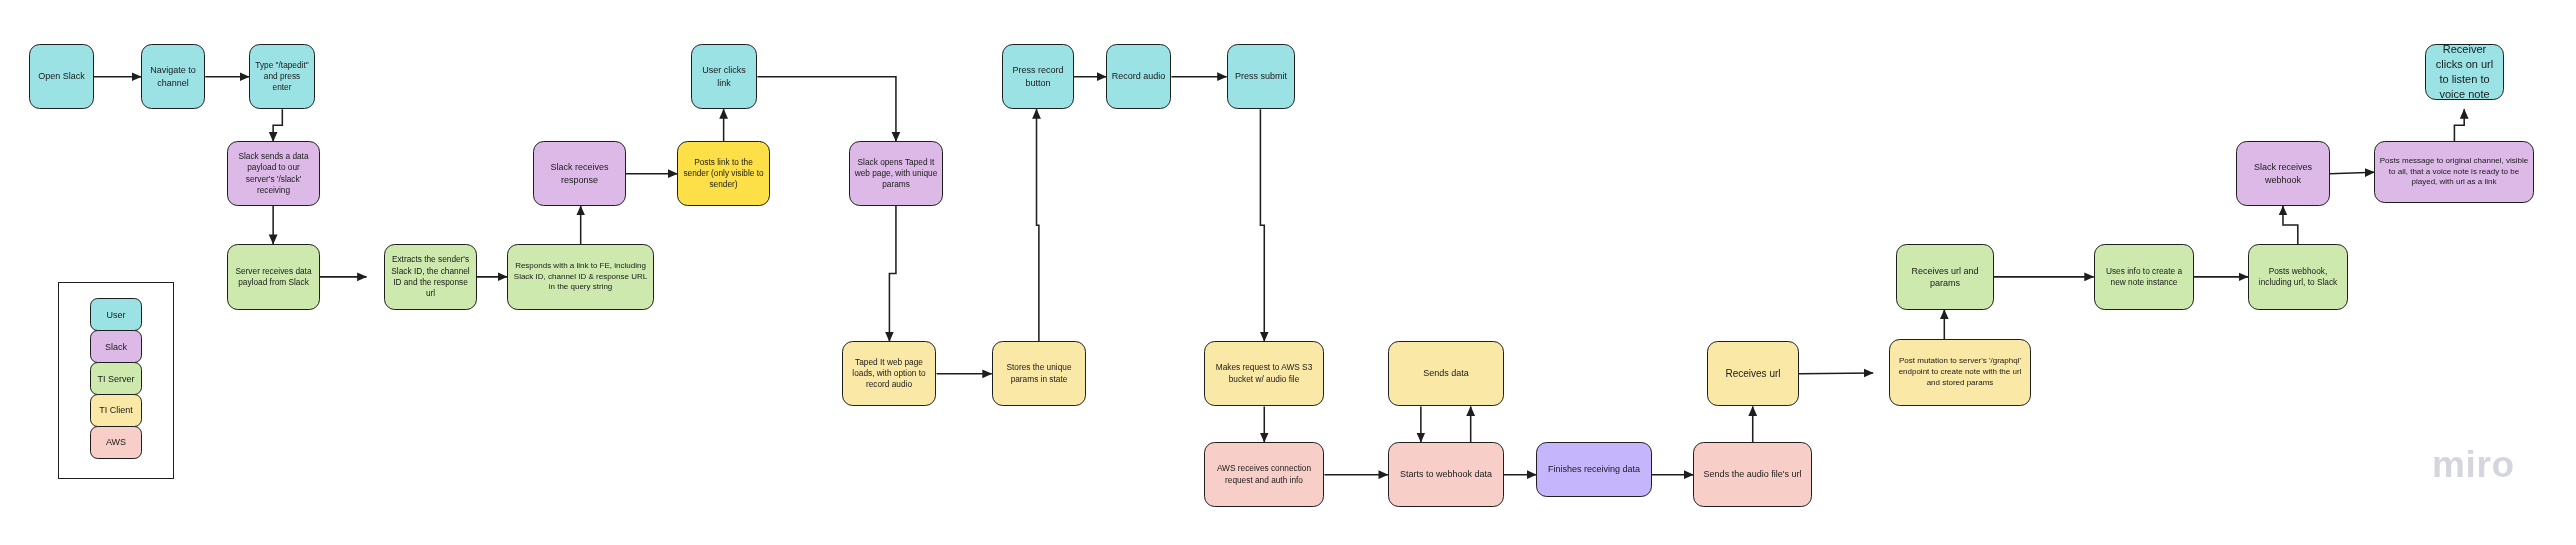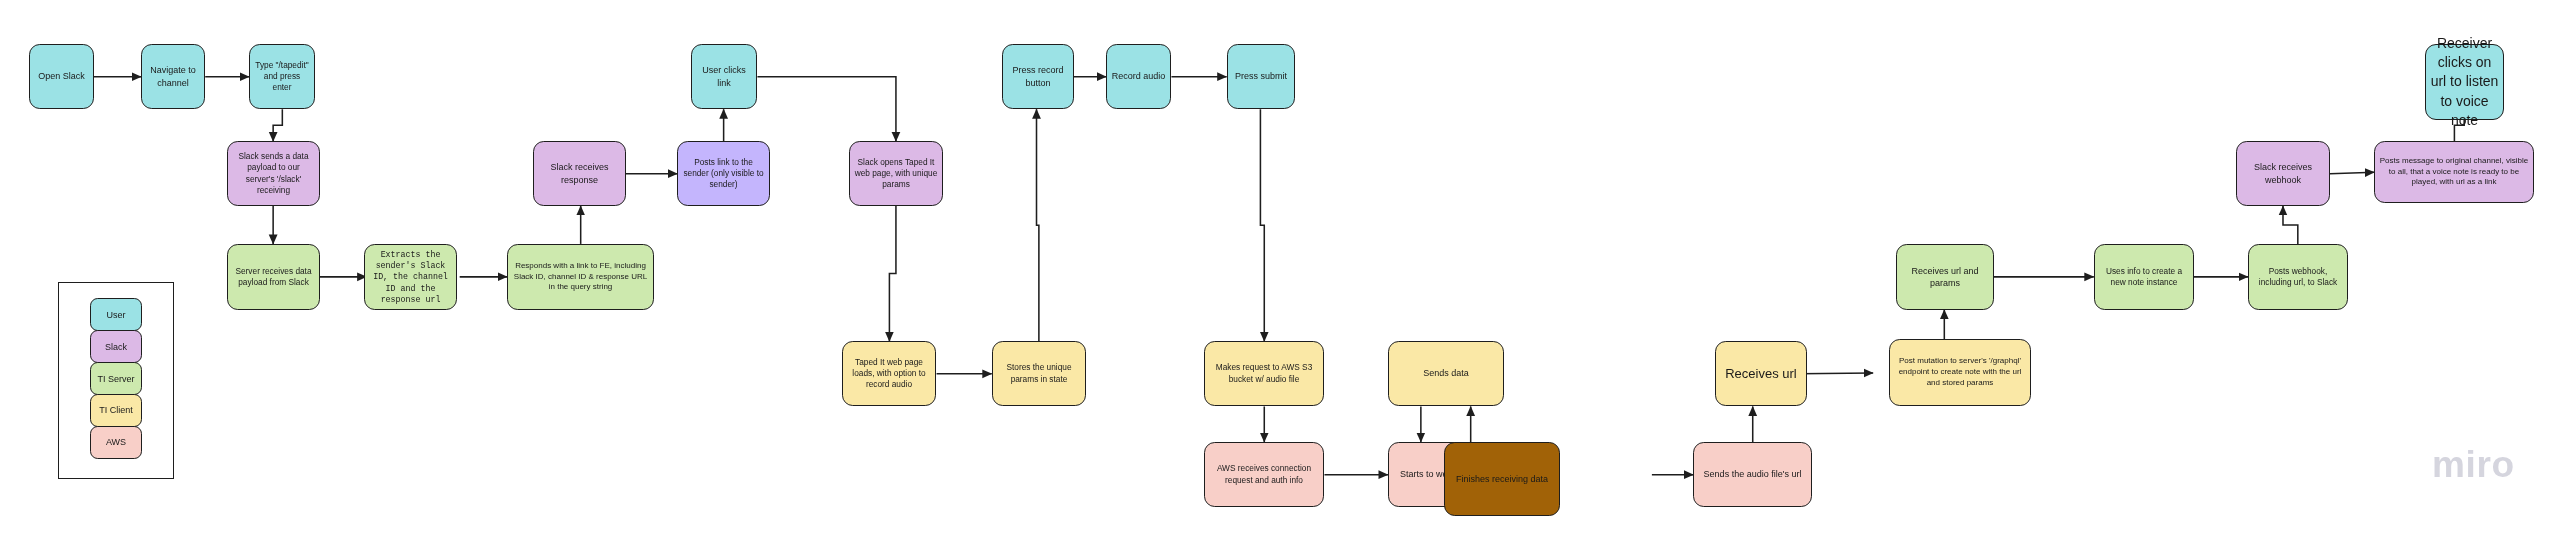--- a/index.html
+++ b/index.html
@@ -128,42 +128,42 @@
   </svg>
 
   <div id="nodes">
       <div class="node" style="left: 29px; top: 44px; width: 65px; height: 65px; background: rgb(155, 226, 229); border-color: rgb(30, 30, 30); font-size: 9px;">Open Slack</div>
       <div class="node" style="left: 141px; top: 44px; width: 64px; height: 65px; background: rgb(155, 226, 229); border-color: rgb(30, 30, 30); font-size: 9px;">Navigate to channel</div>
       <div class="node" style="left: 249px; top: 44px; width: 66px; height: 65px; background: rgb(155, 226, 229); border-color: rgb(30, 30, 30); font-size: 8.3px;">Type "/tapedit" and press enter</div>
       <div class="node" style="left: 691px; top: 44px; width: 66px; height: 65px; background: rgb(155, 226, 229); border-color: rgb(30, 30, 30); font-size: 9px;">User clicks link</div>
       <div class="node" style="left: 1002px; top: 44px; width: 72px; height: 65px; background: rgb(155, 226, 229); border-color: rgb(30, 30, 30); font-size: 9px;">Press record button</div>
       <div class="node" style="left: 1106px; top: 44px; width: 65px; height: 65px; background: rgb(155, 226, 229); border-color: rgb(30, 30, 30); font-size: 9px;">Record audio</div>
       <div class="node" style="left: 1227px; top: 44px; width: 68px; height: 65px; background: rgb(155, 226, 229); border-color: rgb(30, 30, 30); font-size: 9px;">Press submit</div>
-      <div class="node" style="left: 2425px; top: 44px; width: 79px; height: 76px; background: rgb(155, 226, 229); border-color: rgb(30, 30, 30); font-size: 14px; border-radius: 11px;">Receiver clicks on url to listen to voice note</div>
+      <div class="node" style="left: 2425px; top: 44px; width: 79px; height: 56px; background: rgb(155, 226, 229); border-color: rgb(30, 30, 30); font-size: 11px;">Receiver clicks on url to listen to voice note</div>
       <div class="node" style="left: 227px; top: 141px; width: 93px; height: 65px; background: rgb(220, 185, 230); border-color: rgb(30, 30, 30); font-size: 8.3px;">Slack sends a data payload to our server's '/slack' receiving</div>
       <div class="node" style="left: 533px; top: 141px; width: 93px; height: 65px; background: rgb(220, 185, 230); border-color: rgb(30, 30, 30); font-size: 9px;">Slack receives response</div>
-      <div class="node" style="left: 677px; top: 141px; width: 93px; height: 65px; background: #c4b5fd; border-color: rgb(30, 30, 30); font-size: 8.3px;">Posts link to the sender (only visible to sender)</div>
+      <div class="node" style="left: 677px; top: 141px; width: 93px; height: 65px; background: #fde047; border-color: rgb(30, 30, 30); font-size: 8.3px;">Posts link to the sender (only visible to sender)</div>
       <div class="node" style="left: 849px; top: 141px; width: 94px; height: 65px; background: rgb(220, 185, 230); border-color: rgb(30, 30, 30); font-size: 8.3px;">Slack opens Taped It web page, with unique params</div>
       <div class="node" style="left: 2236px; top: 141px; width: 94px; height: 65px; background: rgb(220, 185, 230); border-color: rgb(30, 30, 30); font-size: 9px;">Slack receives webhook</div>
       <div class="node" style="left: 2374px; top: 141px; width: 160px; height: 62px; background: rgb(220, 185, 230); border-color: rgb(30, 30, 30); font-size: 8px;">Posts message to original channel, visible to all, that a voice note is ready to be played, with url as a link</div>
       <div class="node" style="left: 227px; top: 244px; width: 93px; height: 66px; background: rgb(205, 233, 174); border-color: rgb(30, 30, 30); font-size: 8.3px;">Server receives data payload from Slack</div>
-      <div class="node" style="left: 364px; top: 244px; width: 93px; height: 66px; background: rgb(205, 233, 174); border-color: rgb(30, 30, 30); font-size: 8.3px; font-family: Liberation Mono, monospace;">Extracts the sender's Slack ID, the channel ID and the response url</div>
+      <div class="node" style="left: 384px; top: 244px; width: 93px; height: 66px; background: rgb(205, 233, 174); border-color: rgb(30, 30, 30); font-size: 8.3px;">Extracts the sender's Slack ID, the channel ID and the response url</div>
       <div class="node" style="left: 507px; top: 244px; width: 147px; height: 66px; background: rgb(205, 233, 174); border-color: rgb(30, 30, 30); font-size: 8px;">Responds with a link to FE, including Slack ID, channel ID &amp; response URL in the query string</div>
       <div class="node" style="left: 1896px; top: 244px; width: 98px; height: 66px; background: rgb(205, 233, 174); border-color: rgb(30, 30, 30); font-size: 9px;">Receives url and params</div>
       <div class="node" style="left: 2094px; top: 244px; width: 100px; height: 66px; background: rgb(205, 233, 174); border-color: rgb(30, 30, 30); font-size: 8.3px;">Uses info to create a new note instance</div>
       <div class="node" style="left: 2248px; top: 244px; width: 100px; height: 66px; background: rgb(205, 233, 174); border-color: rgb(30, 30, 30); font-size: 8.3px;">Posts webhook, including url, to Slack</div>
       <div class="node" style="left: 842px; top: 341px; width: 94px; height: 65px; background: rgb(250, 232, 166); border-color: rgb(30, 30, 30); font-size: 8.3px;">Taped It web page loads, with option to record audio</div>
       <div class="node" style="left: 992px; top: 341px; width: 94px; height: 65px; background: rgb(250, 232, 166); border-color: rgb(30, 30, 30); font-size: 8.3px;">Stores the unique params in state</div>
       <div class="node" style="left: 1204px; top: 341px; width: 120px; height: 65px; background: rgb(250, 232, 166); border-color: rgb(30, 30, 30); font-size: 8.3px;">Makes request to AWS S3 bucket w/ audio file</div>
       <div class="node" style="left: 1388px; top: 341px; width: 116px; height: 65px; background: rgb(250, 232, 166); border-color: rgb(30, 30, 30); font-size: 9px;">Sends data</div>
-      <div class="node" style="left: 1707px; top: 341px; width: 92px; height: 65px; background: rgb(250, 232, 166); border-color: rgb(30, 30, 30); font-size: 13px; margin-left: 8px;">Receives url</div>
+      <div class="node" style="left: 1707px; top: 341px; width: 92px; height: 65px; background: rgb(250, 232, 166); border-color: rgb(30, 30, 30); font-size: 10px;">Receives url</div>
       <div class="node" style="left: 1873px; top: 339px; width: 142px; height: 67px; background: rgb(250, 232, 166); border-color: rgb(30, 30, 30); font-size: 8px; margin-left: 16px;">Post mutation to server's '/graphql' endpoint to create note with the url and stored params</div>
       <div class="node" style="left: 1204px; top: 442px; width: 120px; height: 65px; background: rgb(248, 207, 200); border-color: rgb(30, 30, 30); font-size: 8.3px;">AWS receives connection request and auth info</div>
       <div class="node" style="left: 1388px; top: 442px; width: 116px; height: 65px; background: rgb(248, 207, 200); border-color: rgb(30, 30, 30); font-size: 9px;">Starts to webhook data</div>
-      <div class="node" style="left: 1444px; top: 442px; width: 116px; height: 74px; background: #a16207; border-color: rgb(30, 30, 30); font-size: 9px;">Finishes receiving data</div>
+      <div class="node" style="left: 1536px; top: 442px; width: 116px; height: 55px; background: #c4b5fd; border-color: rgb(30, 30, 30); font-size: 9px;">Finishes receiving data</div>
       <div class="node" style="left: 1693px; top: 442px; width: 119px; height: 65px; background: rgb(248, 207, 200); border-color: rgb(30, 30, 30); font-size: 9px;">Sends the audio file's url</div>
     </div>
 
   <div class="legend-frame" style="border-color: rgb(30, 30, 30);">
     <div class="legend-item" style="background: rgb(155, 226, 229); border-color: rgb(30, 30, 30);">
       <span>User</span>
     </div>
     <div class="legend-item" style="background: rgb(220, 185, 230); border-color: rgb(30, 30, 30);">
       <span>Slack</span>
     </div>

